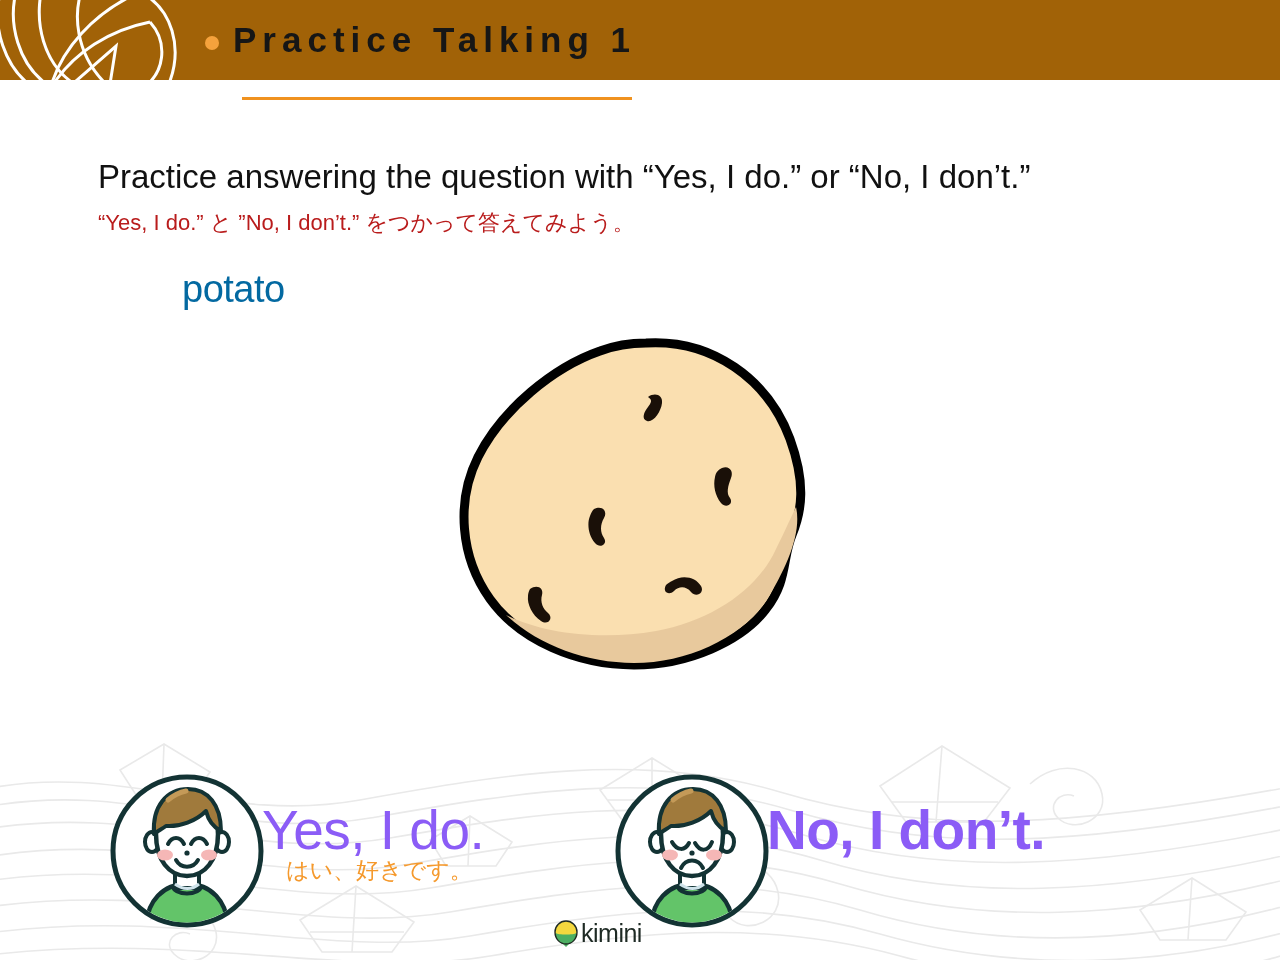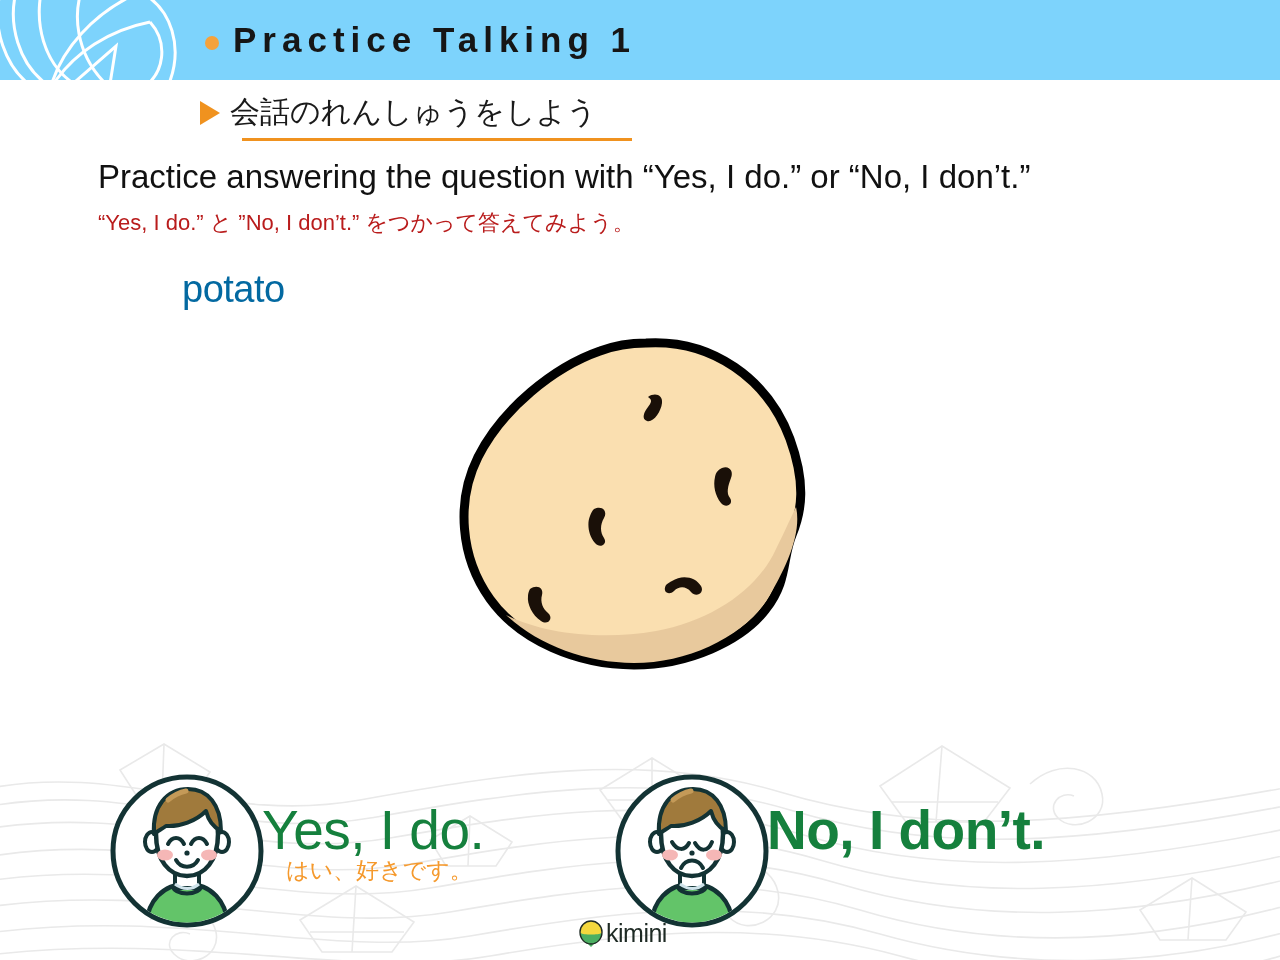--- a/index.html
+++ b/index.html
@@ -27,21 +27,21 @@
     pointer-events: none;
   }
 
   
   .header-banner {
     position: absolute;
     top: 0;
     left: 0;
     width: 1280px;
     height: 80px;
-    background: #7dd3fc;
+    background: #a16207;
     overflow: hidden;
     z-index: 2;
   }
   .header-swirl {
     position: absolute;
     top: -14px;
     left: -10px;
     width: 220px;
     height: 110px;
   }
@@ -163,38 +163,38 @@
   }
   .answer-texts {
     margin-left: -4px;
     margin-top: 32px;
     display: flex;
     flex-direction: column;
   }
   .answer-en {
     font-size: 55px;
     line-height: 0.95;
-    color: #15803d;
+    color: #8b5cf6;
     white-space: nowrap;
     letter-spacing: -0.5px;
   }
   .answer-ja {
     font-size: 23px;
     line-height: 1.1;
     color: #f5992c;
     white-space: nowrap;
     margin-top: 2px;
     margin-left: 24px;
   }
   .answer-no .answer-ja { margin-left: 8px; }
 
   
   .kimini-logo {
     position: absolute;
-    left: 579px;
+    left: 554px;
     bottom: 12px;
     display: flex;
     align-items: center;
     gap: 3px;
     z-index: 4;
   }
   .kimini-mark { width: 24px; height: 27px; flex: none; }
   .kimini-text {
     font-size: 25px;
     color: #1e2a24;
@@ -264,24 +264,20 @@
     </g>
   </svg>
 
   <div class="header-title-row">
     <span class="header-dot"></span>
     <span class="header-title">Practice Talking 1</span>
   </div>
 </div>
 
 <div class="subtitle-block">
-  <div class="subtitle-row">
-    <span class="arrow-bullet"></span>
-    <span class="subtitle-text">会話のれんしゅうをしよう</span>
-  </div>
   <div class="subtitle-underline"></div>
 </div>
 
 <div class="instr-en">Practice answering the question with “Yes, I do.” or “No, I don’t.”</div>
 <div class="instr-ja">“Yes, I do.” と ”No, I don’t.” をつかって答えてみよう。</div>
 
 <div class="vocab-word">potato</div>
 
 <div class="potato-wrap">
   <svg viewBox="0 0 380 345" width="380" height="345" aria-hidden="true">

